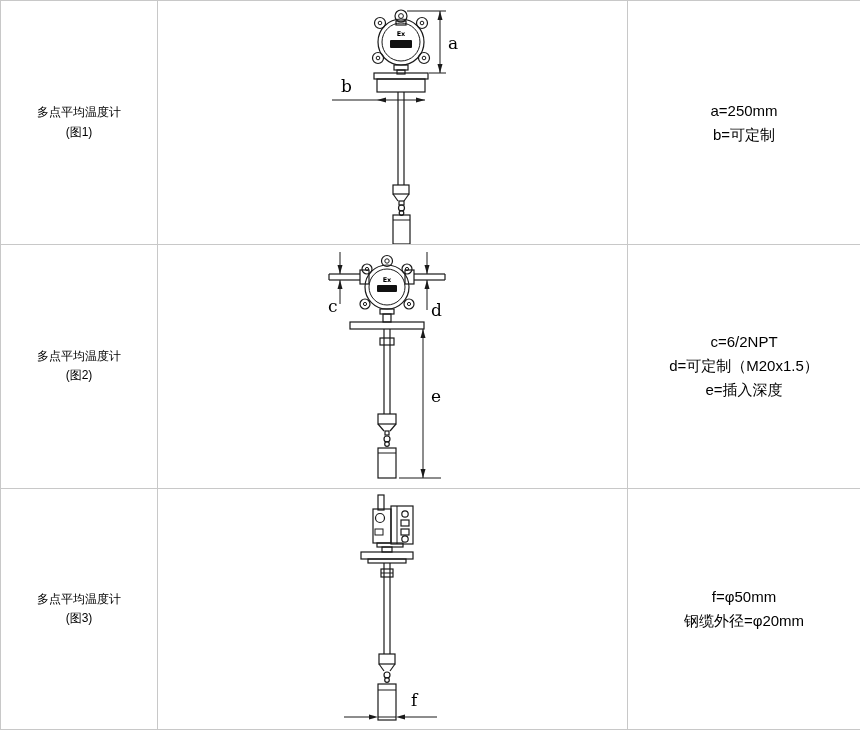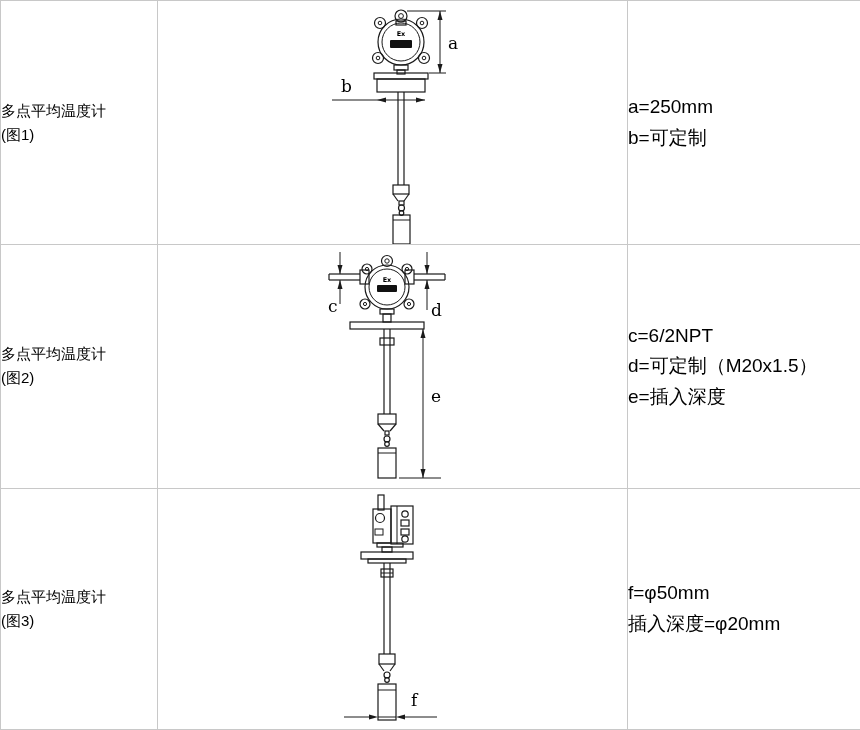--- a/index.html
+++ b/index.html
@@ -1,20 +1,20 @@
 <!DOCTYPE html>
 <html><head>
 <meta charset="utf-8">
 <style>
   html,body{margin:0;padding:0;background:#ffffff;}
   body{width:860px;height:730px;font-family:"Liberation Sans","DejaVu Sans",sans-serif;color:#000;}
   table.spec{border-collapse:collapse;width:860px;height:730px;table-layout:fixed;background:#fff;}
-  table.spec td{border:1px solid #c8c8c8;padding:0;margin:0;vertical-align:middle;text-align:left;overflow:hidden;}
-  .label-cell{font-size:15px;line-height:1.6;}
-  .spec-cell{font-size:19px;line-height:1.6;}
+  table.spec td{border:1px solid #c8c8c8;padding:0;margin:0;vertical-align:middle;text-align:center;overflow:hidden;}
+  .label-cell{font-size:12px;line-height:1.6;}
+  .spec-cell{font-size:15px;line-height:1.6;}
   .diagram-cell svg{display:block;margin:0 auto;}
   .dshape{stroke:#1a1a1a;fill:none;stroke-width:1.2;}
   .dthin{stroke:#1a1a1a;fill:none;stroke-width:1;}
   .dfill{fill:#111;stroke:none;}
   .darrow{fill:#1a1a1a;stroke:none;}
   .dimtext{font-family:"DejaVu Serif","Liberation Serif",serif;font-size:17px;fill:#000;}
   .extext{font-family:"DejaVu Sans","Liberation Sans",sans-serif;font-size:6.5px;font-weight:bold;fill:#000;}
 </style>
 </head>
 <body>
@@ -252,17 +252,17 @@
           <line class="dthin" x1="185" y1="228" x2="210" y2="228"></line>
           <polygon class="darrow" points="219,228 210,225.5 210,230.5"></polygon>
           <line class="dthin" x1="246" y1="228" x2="278" y2="228"></line>
           <polygon class="darrow" points="237,228 246,225.5 246,230.5"></polygon>
           <text class="dimtext" x="252" y="217">f</text>
         </g>
       </svg>
     </td>
     <td class="spec-cell">
       <div>f=φ50mm</div>
-      <div>插入深度=φ20mm</div>
+      <div>钢缆外径=φ20mm</div>
     </td>
   </tr>
 </tbody>
   </table>
 
 </body></html>

